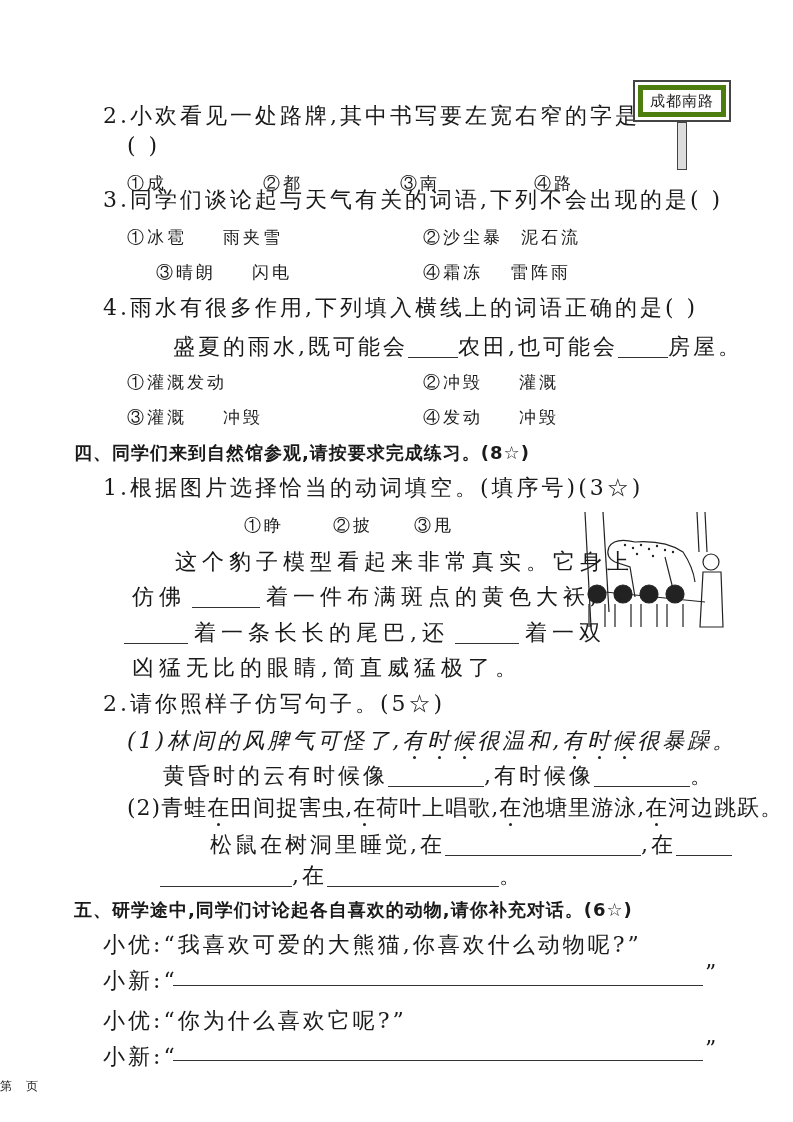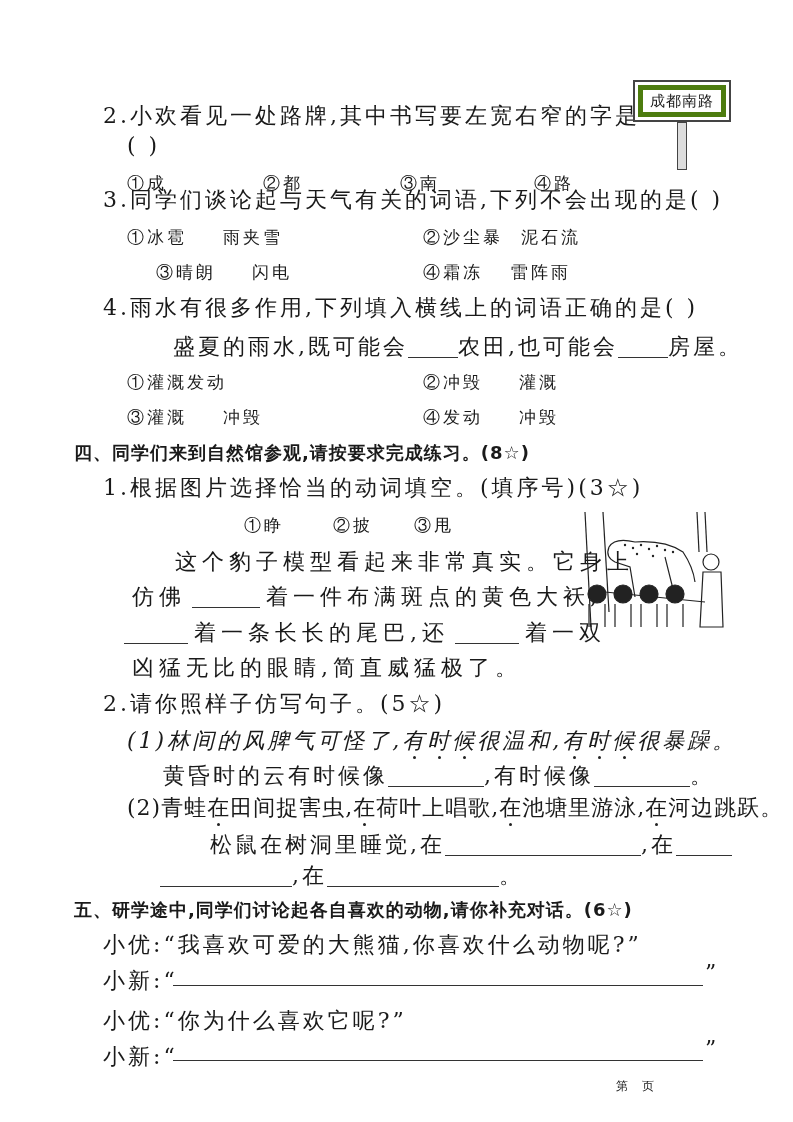--- a/index.html
+++ b/index.html
@@ -13,21 +13,21 @@
   .dot::after { content: ""; position: absolute; left: 50%; bottom: -6px; width: 3px; height: 3px;
                 margin-left: -1.5px; background: #222; border-radius: 50%; }
   .opt { position: absolute; white-space: nowrap; font-size: 17px; line-height: 22px; letter-spacing: 3px; }
   .sign { position: absolute; left: 633px; top: 80px; width: 98px; height: 42px;
           border: 2px solid #444; background: #fff; box-sizing: border-box; }
   .sign-inner { position: absolute; left: 3px; top: 3px; right: 3px; bottom: 3px; border: 5px solid #4d7c0f;
                 display: flex; align-items: center; justify-content: center; font-size: 15px; letter-spacing: 1px; }
   .sign-post { position: absolute; left: 677px; top: 122px; width: 10px; height: 48px;
                border: 1.5px solid #444; background: #ddd; box-sizing: border-box; }
   .line { position: absolute; border-bottom: 1.2px solid #333; }
-  .footer { position: absolute; top: 1078px; left: 0; width: 668px; text-align: right; font-size: 12px;
+  .footer { position: absolute; top: 1078px; left: 0; width: 668px; text-align: left; font-size: 12px;
             font-family: "DejaVu Sans", "Liberation Sans", sans-serif; letter-spacing: 14px; }
   .illus { position: absolute; left: 575px; top: 512px; width: 160px; height: 120px; }
 </style>
 </head>
 <body>
 
 <div class="t" style="left:103px;top:105px;">
   <span>2.</span><span>小欢看见一处路牌,其中书写要左宽右窄的字是</span>
 </div>
 <div class="t" style="left:127px;top:135px;">(      )</div>

